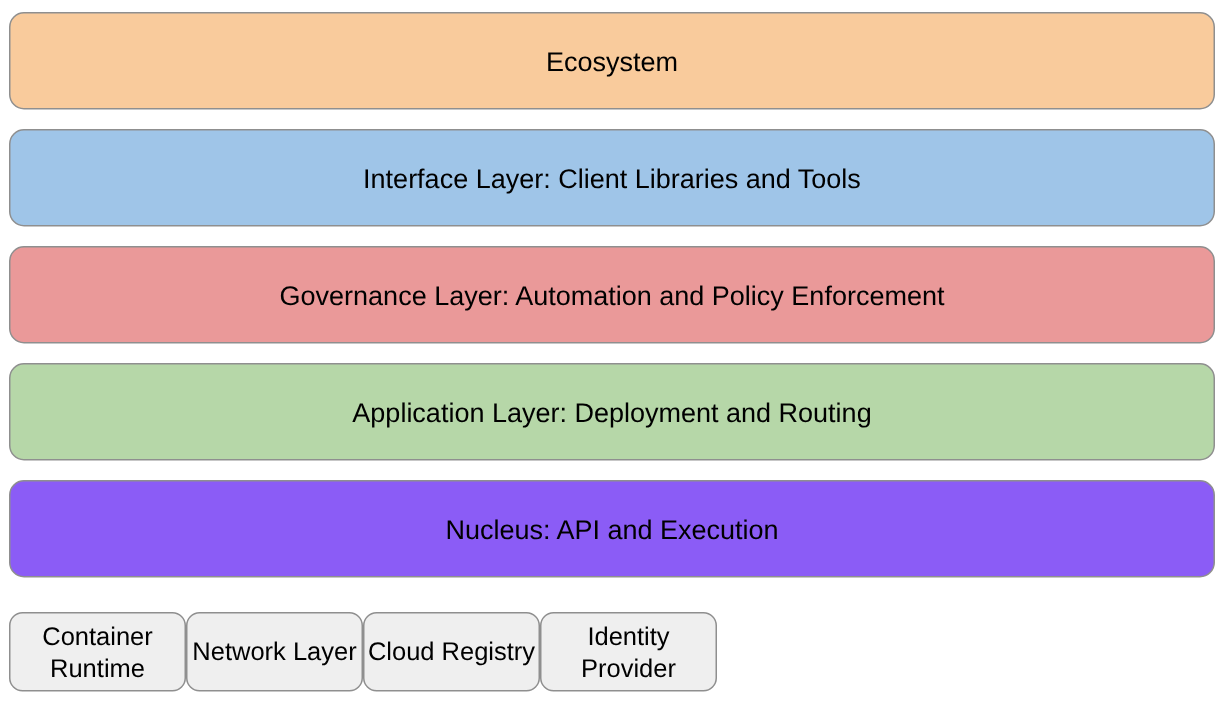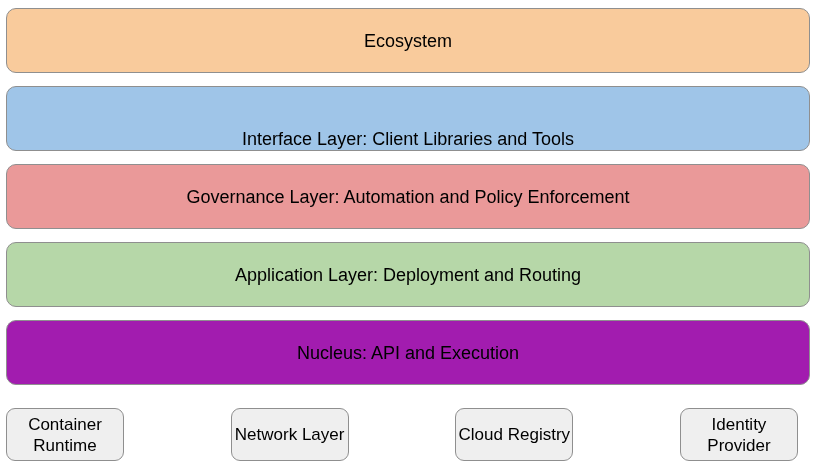--- a/index.html
+++ b/index.html
@@ -42,21 +42,20 @@
     font-size: 18px;
     line-height: 22px;
     white-space: nowrap;
   }
   .providers {
     position: absolute;
     top: 408px;
     left: 6px;
     right: 17px;
     display: flex;
-    justify-content: space-between;
   }
   .provider {
     box-sizing: border-box;
     width: 118px;
     height: 53px;
     background: #efefef;
     border: 1px solid #8f8f8f;
     border-radius: 9px;
     display: flex;
     align-items: center;
@@ -70,30 +69,30 @@
 </style>
 </head>
 <body>
 
 <div class="canvas">
 
   <div class="stack">
     <div class="layer" style="background-color: rgb(249, 203, 156);">
       <span class="layer-label">Ecosystem</span>
     </div>
-    <div class="layer" style="background-color: rgb(159, 197, 232); align-items: flex-end;">
+    <div class="layer" style="background-color: rgb(159, 197, 232);">
       <span class="layer-label">Interface Layer: Client Libraries and Tools</span>
     </div>
     <div class="layer" style="background-color: rgb(234, 153, 153); border-radius: 10px;">
       <span class="layer-label">Governance Layer: Automation and Policy Enforcement</span>
     </div>
     <div class="layer" style="background-color: rgb(182, 215, 168); justify-content: center;">
       <span class="layer-label">Application Layer: Deployment and Routing</span>
     </div>
-    <div class="layer" style="background-color: #a21caf; text-align: center;">
+    <div class="layer" style="background-color: #8b5cf6; text-align: center;">
       <span class="layer-label">Nucleus: API and Execution</span>
     </div>
   </div>
 
   <div class="providers">
     <div class="provider">
       <span class="provider-label">Container Runtime</span>
     </div>
     <div class="provider">
       <span class="provider-label">Network Layer</span>

